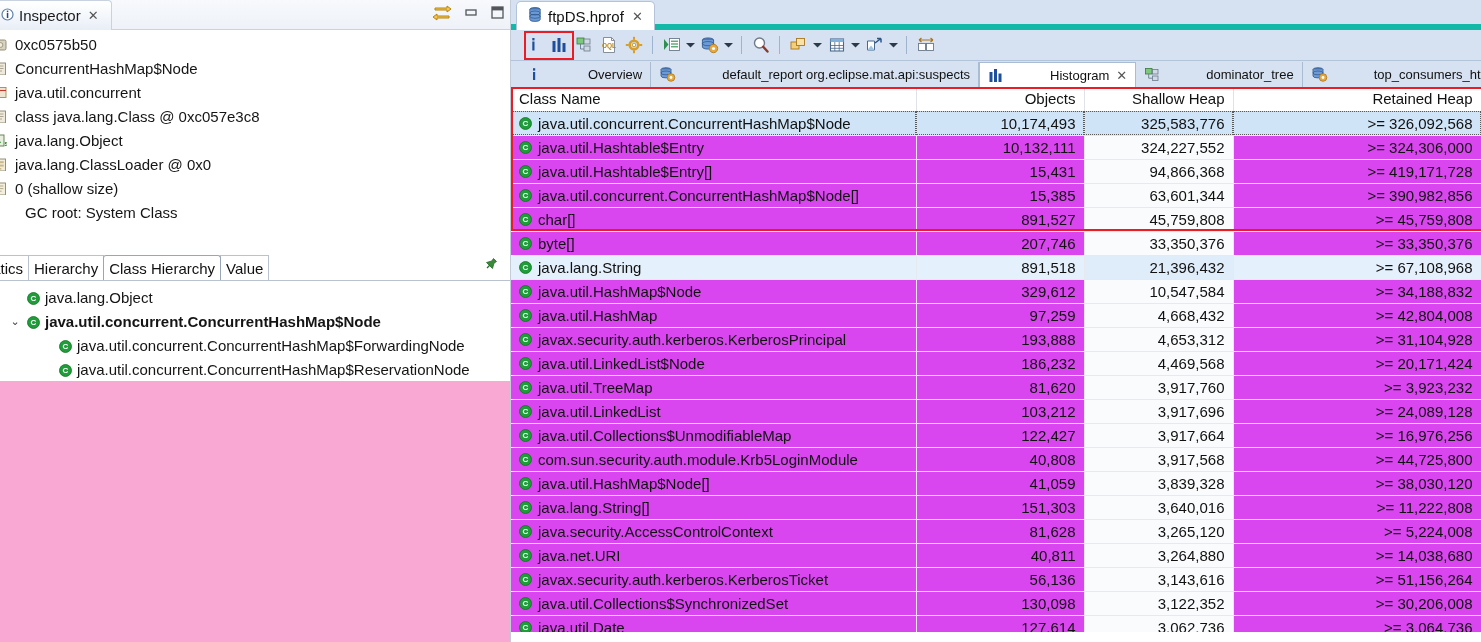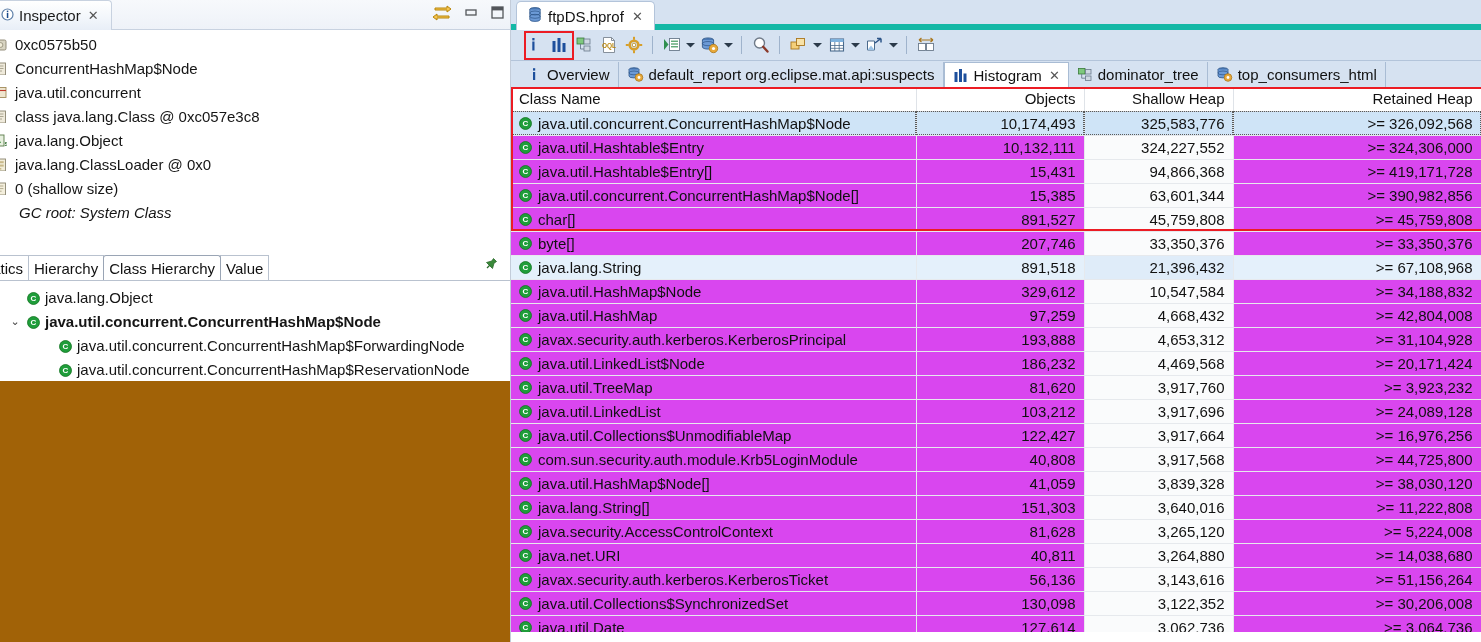--- a/index.html
+++ b/index.html
@@ -14,21 +14,21 @@
     position: relative;
     width: 1481px; height: 642px;
     display: flex;
     background: #ffffff;
   }
 
   
   #left-panel {
     position: relative;
     width: 510px; height: 642px;
-    background: #a16207;
+    background: #f9a8d4;
     flex: 0 0 510px;
     overflow: hidden;
   }
   .insp-tabbar {
     position: relative;
     height: 30px;
     background: linear-gradient(to bottom,#f7f9fc 0%,#eef2f8 100%);
     border-bottom: 1px solid #c8d2e0;
   }
   .insp-tab {
@@ -67,21 +67,21 @@
   }
   .insp-row {
     display: flex; align-items: center;
     height: 24px;
     padding-left: 0px;
     gap: 7px;
     white-space: nowrap;
   }
   .insp-row .ico { width: 14px; height: 14px; margin-left: -6px; flex: 0 0 14px; display:block; }
   .insp-row .txt { font-size: 15px; color: #151515; }
-  .insp-row.gcroot { padding-left: 19px; font-style: italic; }
+  .insp-row.gcroot { padding-left: 25px; }
 
   .insp-tabstrip {
     position: relative;
     height: 26px;
     border-bottom: 1px solid #b9c2cf;
     background: #ffffff;
     display: flex; align-items: flex-end;
   }
   .bt {
     height: 25px;
@@ -205,21 +205,21 @@
     border-right: 1px solid #a9bcd4;
     white-space: nowrap;
     cursor: pointer;
   }
   .vt.active {
     background: #ffffff;
     border: 1px solid #a9bcd4;
     border-bottom: none;
     margin-bottom: 0;
   }
-  .vt .vt-label { font-size: 15px; }
+  .vt .vt-label { font-size: 13px; margin-left: 41px; }
 
   
   .tbl-wrap {
     position: relative;
     height: 545px;
     background: #d946ef;
     overflow: hidden;
   }
   table.hist {
     width: 100%;

